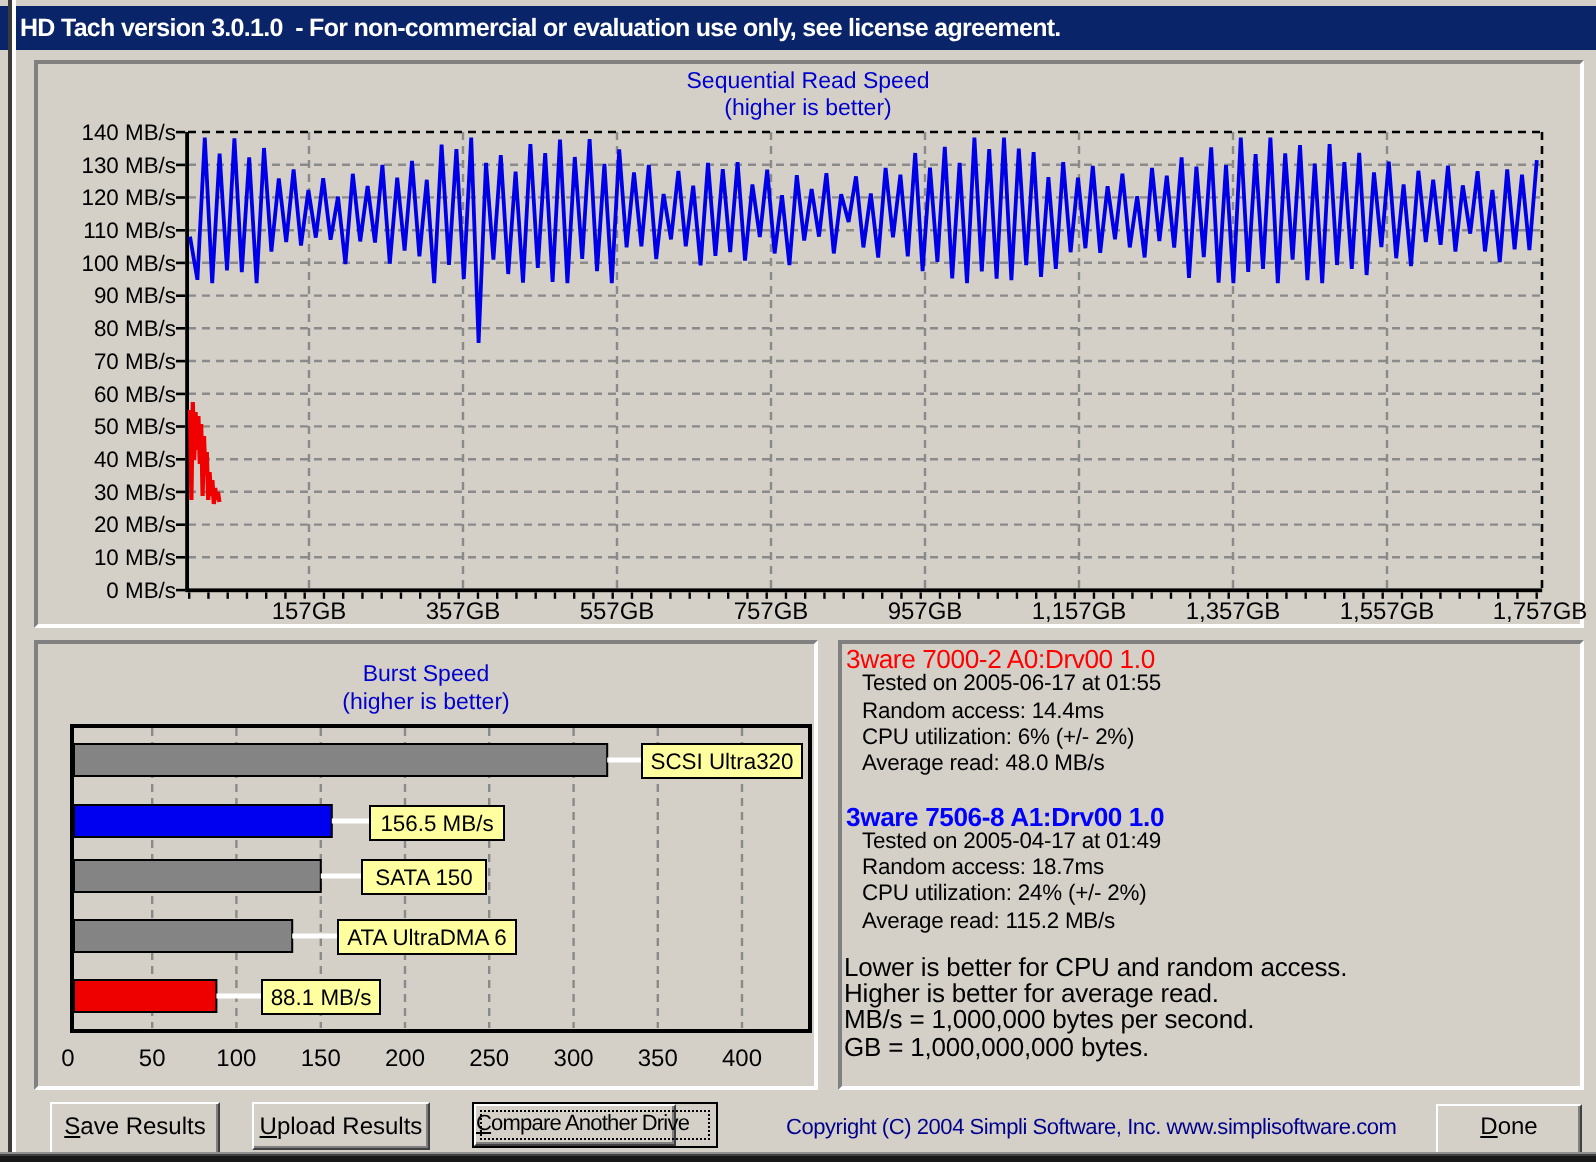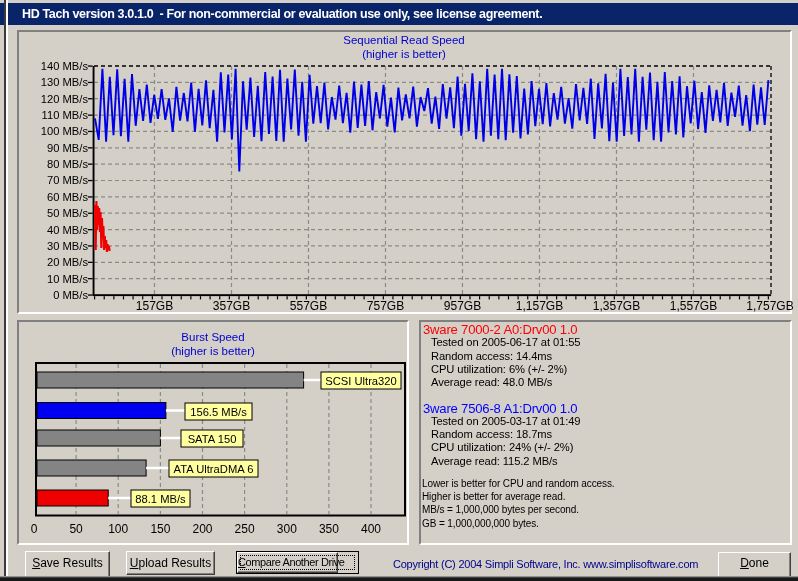--- a/index.html
+++ b/index.html
@@ -8,21 +8,21 @@
 .btn { position:absolute; background:#d4d0c8; border-top:1px solid #fff; border-left:1px solid #fff;
   border-right:1px solid #404040; border-bottom:1px solid #404040;
   box-shadow:inset -1px -1px 0 #808080, inset 1px 1px 0 #d4d0c8;
   font-size:12px; color:#000; text-align:center; white-space:nowrap; }
 u { text-decoration:underline; }
 </style></head><body>
 <div id="scr">
   <div style="position:absolute;left:0;top:3px;width:4px;height:22px;background:#0a246a;"></div>
   <div style="position:absolute;left:4px;top:0;width:2px;height:581px;background:#3a3a3a;"></div>
   <div style="position:absolute;left:6px;top:0;width:2px;height:581px;background:#fff;"></div>
-  <div style="position:absolute;left:8px;top:3px;width:790px;height:22px;background:#0a246a;color:#fff;font-weight:bold;font-size:12.5px;letter-spacing:-0.35px;line-height:22px;padding-left:14px;">HD Tach version 3.0.1.0&nbsp; - For non-commercial or evaluation use only, see license agreement.</div>
+  <div style="position:absolute;left:8px;top:3px;width:790px;height:22px;background:#0a246a;color:#fff;font-weight:bold;font-size:12.5px;letter-spacing:-0.35px;line-height:22px;padding-left:2px;">HD Tach version 3.0.1.0&nbsp; - For non-commercial or evaluation use only, see license agreement.</div>
   <div class="panel" style="left:17px;top:30px;width:775px;height:284px;"></div>
   <div class="panel" style="left:17px;top:320px;width:392px;height:225px;"></div>
   <div class="panel" style="left:419px;top:320px;width:373px;height:225px;"></div>
   <svg width="798" height="581" style="position:absolute;left:0;top:0;">
 <line x1="94" y1="278.6" x2="770" y2="278.6" stroke="#8a8a8a" stroke-width="1.2" stroke-dasharray="4,3"></line>
 <line x1="94" y1="262.3" x2="770" y2="262.3" stroke="#8a8a8a" stroke-width="1.2" stroke-dasharray="4,3"></line>
 <line x1="94" y1="245.9" x2="770" y2="245.9" stroke="#8a8a8a" stroke-width="1.2" stroke-dasharray="4,3"></line>
 <line x1="94" y1="229.6" x2="770" y2="229.6" stroke="#8a8a8a" stroke-width="1.2" stroke-dasharray="4,3"></line>
 <line x1="94" y1="213.2" x2="770" y2="213.2" stroke="#8a8a8a" stroke-width="1.2" stroke-dasharray="4,3"></line>
 <line x1="94" y1="196.9" x2="770" y2="196.9" stroke="#8a8a8a" stroke-width="1.2" stroke-dasharray="4,3"></line>
@@ -198,26 +198,26 @@
 <text x="328.9" y="533" font-size="12" text-anchor="middle" fill="#000">350</text>
 <text x="371.0" y="533" font-size="12" text-anchor="middle" fill="#000">400</text>
 <text x="213" y="340.5" font-size="11.5" text-anchor="middle" fill="#0000cc">Burst Speed</text>
 <text x="213" y="354.5" font-size="11.5" text-anchor="middle" fill="#0000cc">(higher is better)</text>
   </svg>
 <div style="position:absolute;left:423px;top:323px;font-size:13.1px;line-height:13.23px;color:#ff0000;font-weight:normal;letter-spacing:-0.2px;">3ware 7000-2 A0:Drv00 1.0</div>
 <div style="position:absolute;left:431px;top:336.3px;font-size:11.2px;letter-spacing:-0.1px;line-height:13.23px;color:#000;white-space:pre;">Tested on 2005-06-17 at 01:55
 Random access: 14.4ms
 CPU utilization: 6% (+/- 2%)
 Average read: 48.0 MB/s</div>
-<div style="position:absolute;left:423px;top:401.5px;font-size:13.1px;line-height:13.23px;color:#0000ff;font-weight:normal;letter-spacing:-0.2px;">3ware 7506-8 A1:Drv00 1.0</div>
-<div style="position:absolute;left:431px;top:414.8px;font-size:11.2px;letter-spacing:-0.1px;line-height:13.23px;color:#000;white-space:pre;">Tested on 2005-03-17 at 01:49
+<div style="position:absolute;left:423px;top:401.5px;font-size:13.1px;line-height:13.23px;color:#0000ff;font-weight:bold;letter-spacing:-0.2px;">3ware 7506-8 A1:Drv00 1.0</div>
+<div style="position:absolute;left:431px;top:414.8px;font-size:11.2px;letter-spacing:-0.1px;line-height:13.23px;color:#000;white-space:pre;">Tested on 2005-04-17 at 01:49
 Random access: 18.7ms
 CPU utilization: 24% (+/- 2%)
 Average read: 115.2 MB/s</div>
-<div style="position:absolute;left:422px;top:477px;font-size:10px;letter-spacing:-0.1px;line-height:13.23px;color:#000;white-space:pre;">Lower is better for CPU and random access.
+<div style="position:absolute;left:422px;top:477px;font-size:13px;letter-spacing:-0.1px;line-height:13.23px;color:#000;white-space:pre;">Lower is better for CPU and random access.
 Higher is better for average read.
 MB/s = 1,000,000 bytes per second.
 GB = 1,000,000,000 bytes.</div>
   <div class="btn" style="left:25px;top:551px;width:85px;height:38px;line-height:22px;"><u>S</u>ave Results</div>
   <div class="btn" style="left:126px;top:551px;width:89px;height:24px;line-height:22px;"><u>U</u>pload Results</div>
   <div style="position:absolute;left:236px;top:551px;width:123px;height:23px;border:1px solid #000;background:#d4d0c8;">
     <div class="btn" style="left:0;top:0;width:101px;height:21px;line-height:19px;font-size:11px;letter-spacing:-0.4px;"><u>C</u>ompare Another Drive</div>
     <div style="position:absolute;left:3px;top:3px;width:115px;height:15px;border:1px dotted #000;"></div>
   </div>
   <div class="btn" style="left:718px;top:552px;width:73px;height:40px;line-height:21px;"><u>D</u>one</div>

